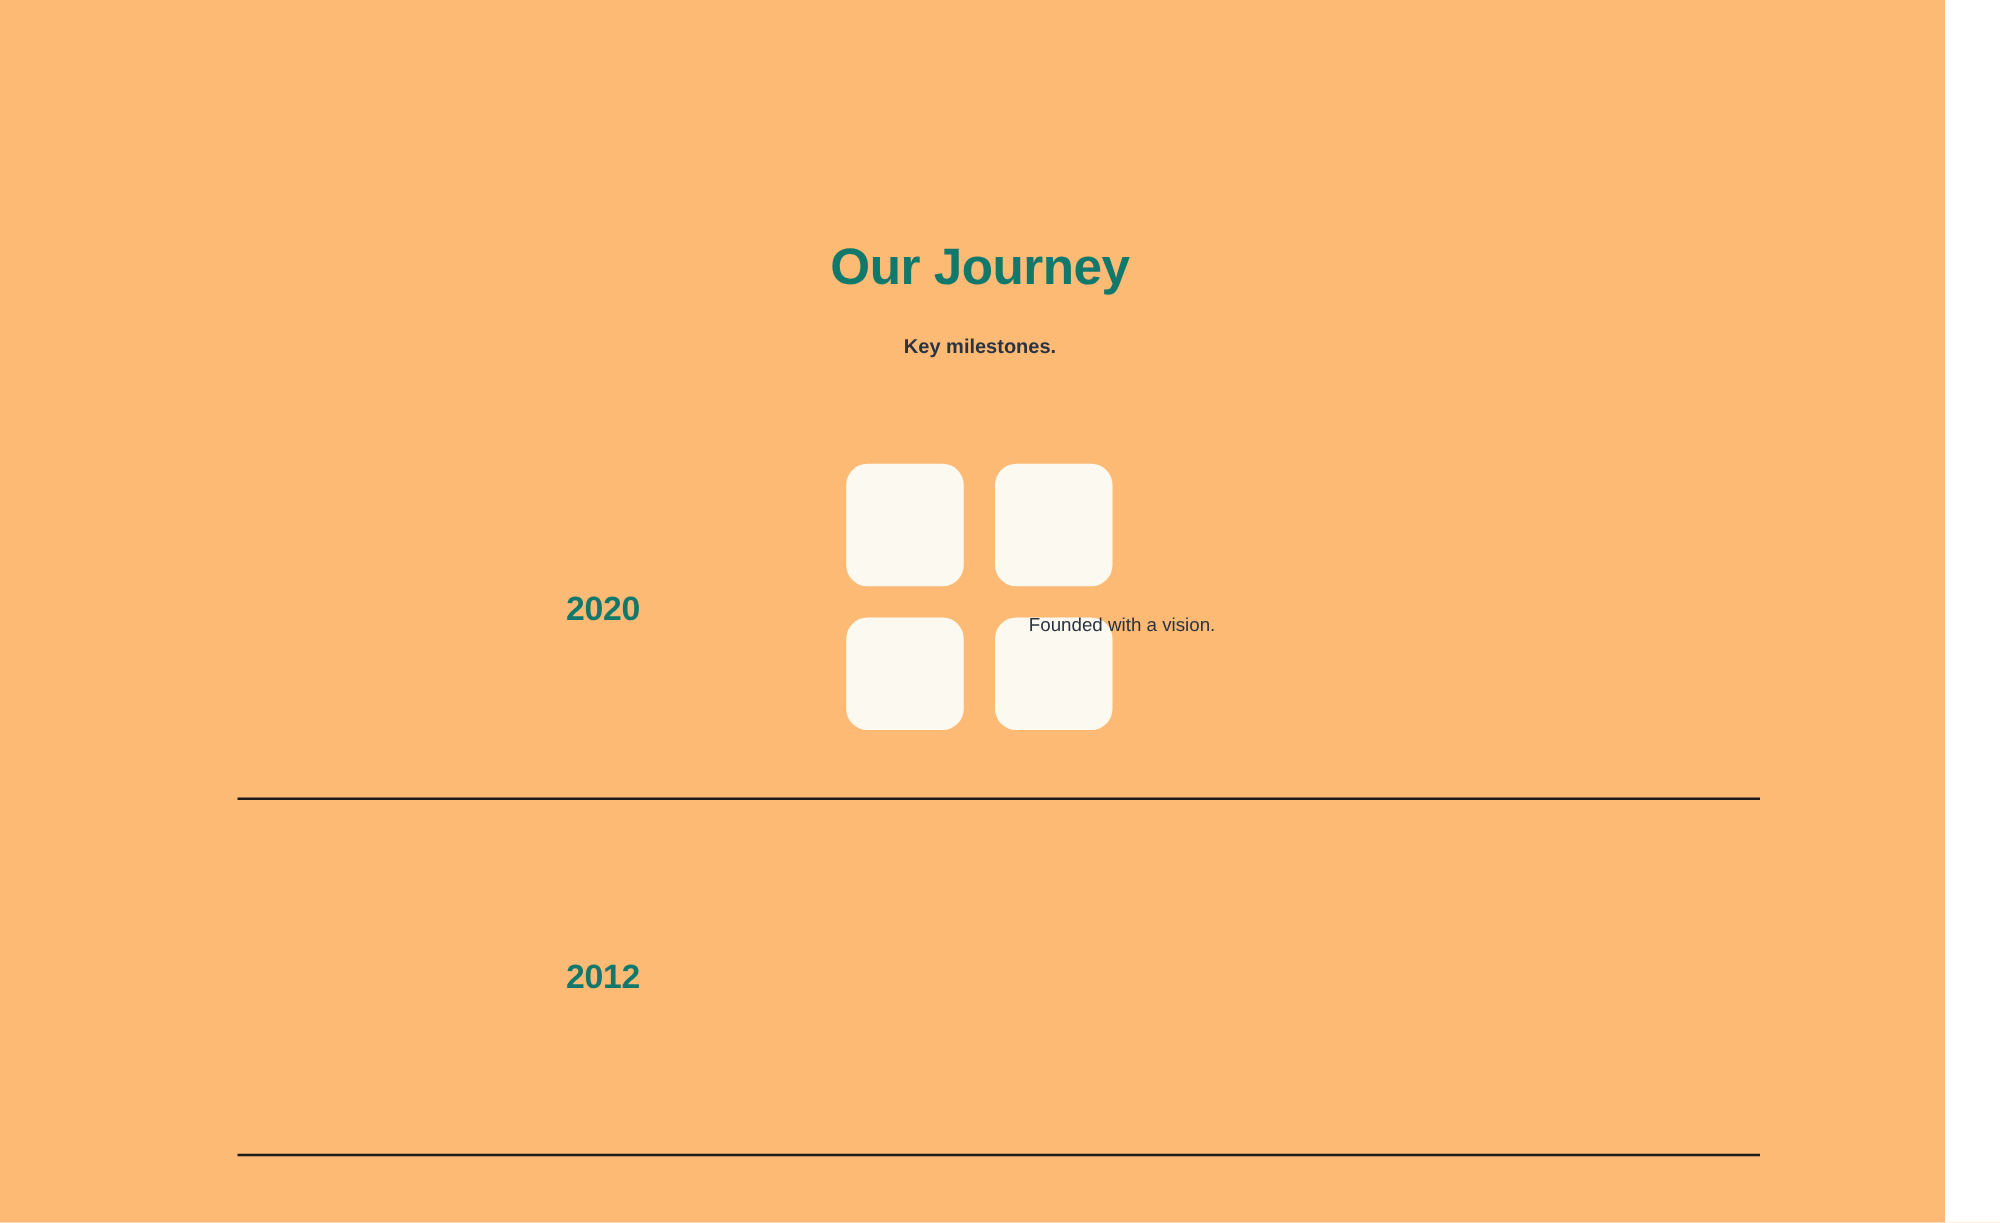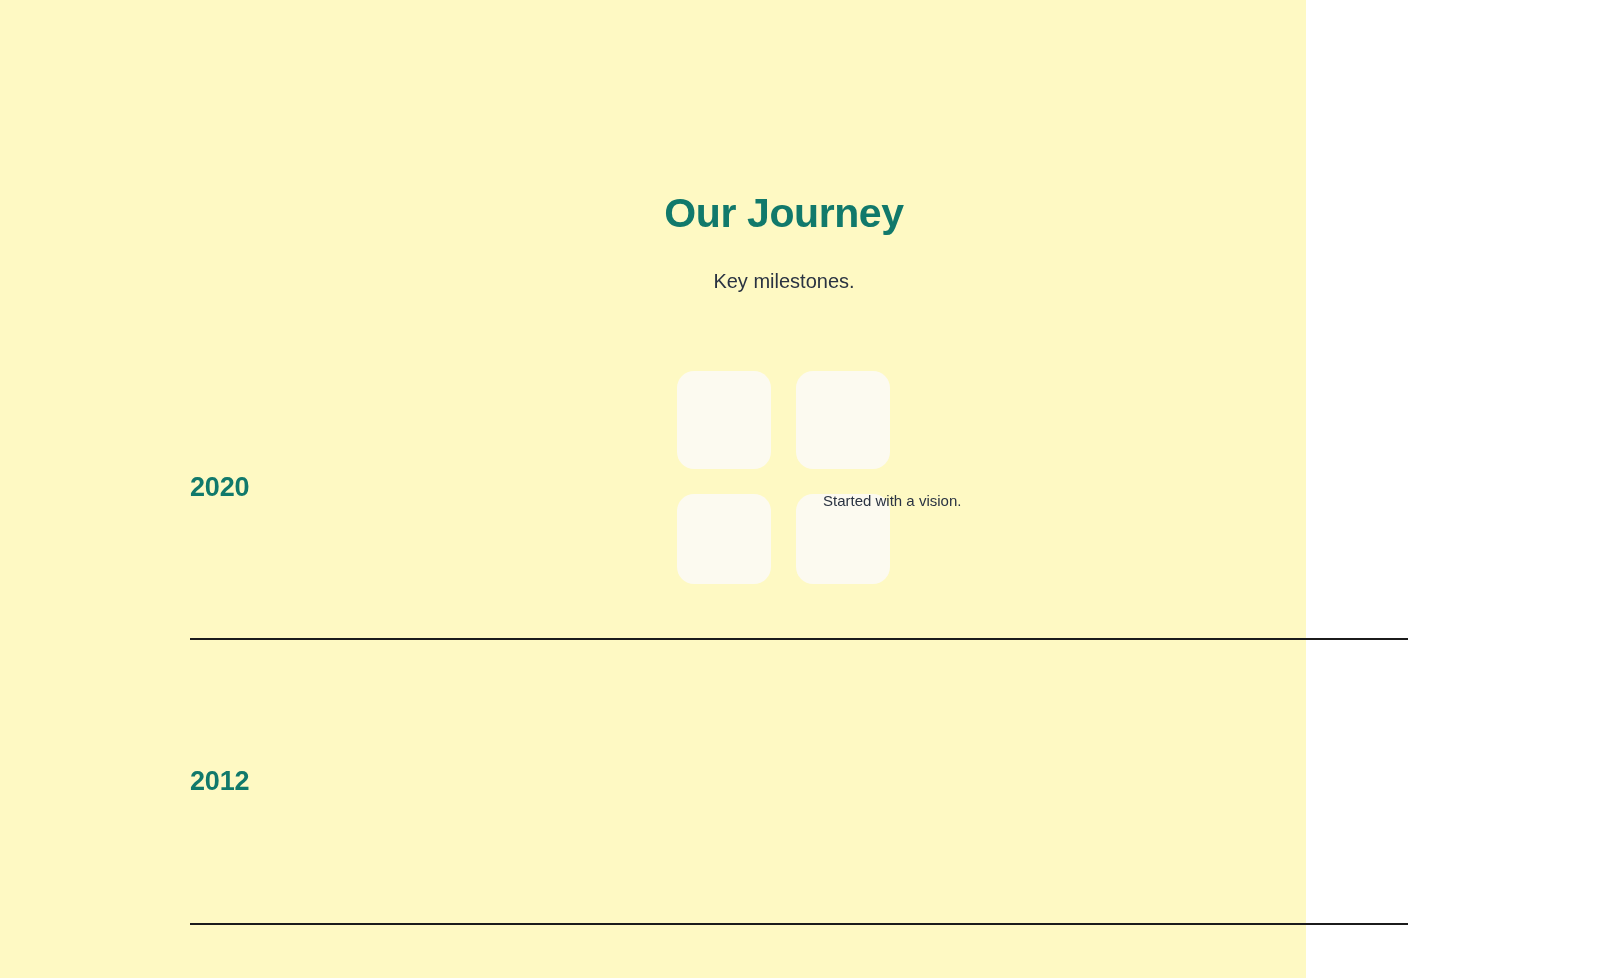--- a/index.html
+++ b/index.html
@@ -8,23 +8,23 @@
     width: 1600px;
     height: 978px;
     background: #ffffff;
     font-family: "Liberation Sans", sans-serif;
     -webkit-font-smoothing: antialiased;
     overflow: hidden;
   }
 
   .page {
     position: relative;
-    width: 1306px;
+    width: 1556px;
     height: 978px;
-    background: #fef9c3;
+    background: #fdba74;
   }
 
   
   .journey-header {
     position: absolute;
     left: 0;
     top: 0;
     width: 1568px;
     padding-top: 190px;
     text-align: center;
@@ -33,22 +33,22 @@
   .journey-title {
     font-size: 41px;
     font-weight: 700;
     letter-spacing: -0.4px;
     color: #11796B;
     line-height: 1.15;
   }
 
   .journey-subtitle {
     margin-top: 30px;
-    font-size: 20px;
-    font-weight: 400;
+    font-size: 16px;
+    font-weight: 700;
     color: #2A3342;
     line-height: 1.4;
   }
 
   
   .timeline {
     position: absolute;
     left: 190px;
     top: 338px;
     width: 1218px;
@@ -60,21 +60,21 @@
     align-items: center;
     border-bottom: 2px solid #1b1b1b;
     box-sizing: border-box;
   }
 
   .timeline-row.row-tall { height: 302px; }
   .timeline-row.row-short { height: 285px; }
 
   .row-year {
     flex: 0 0 332px;
-    text-align: left;
+    text-align: right;
     padding-right: 10px;
     font-size: 27px;
     font-weight: 700;
     letter-spacing: -0.2px;
     color: #11796B;
     line-height: 1.1;
     position: relative;
     z-index: 2;
   }
 
@@ -145,21 +145,21 @@
         <div class="tile"></div>
         <div class="tile"></div>
         <div class="tile"></div>
       </div>
 
       <div class="row-year">2020</div>
 
       <div class="row-spacer"></div>
 
       <div class="row-content">
-        <div class="row-desc">Started with a vision.</div>
+        <div class="row-desc">Founded with a vision.</div>
       </div>
     </div>
 
     <div class="timeline-row row-short">
 
       <div class="row-year">2012</div>
 
       <div class="row-spacer"></div>
 
     </div>

